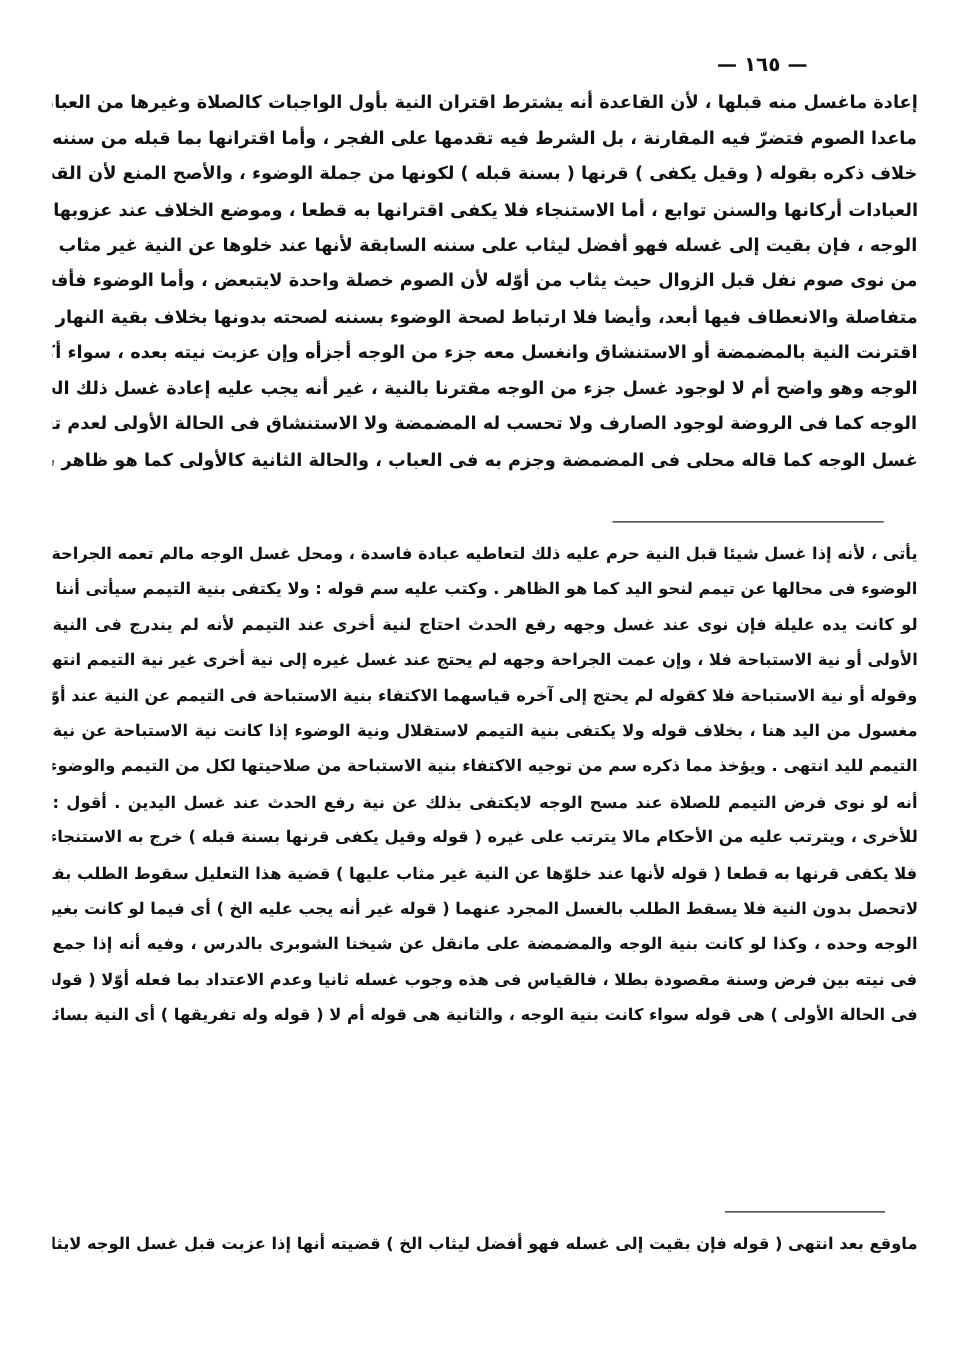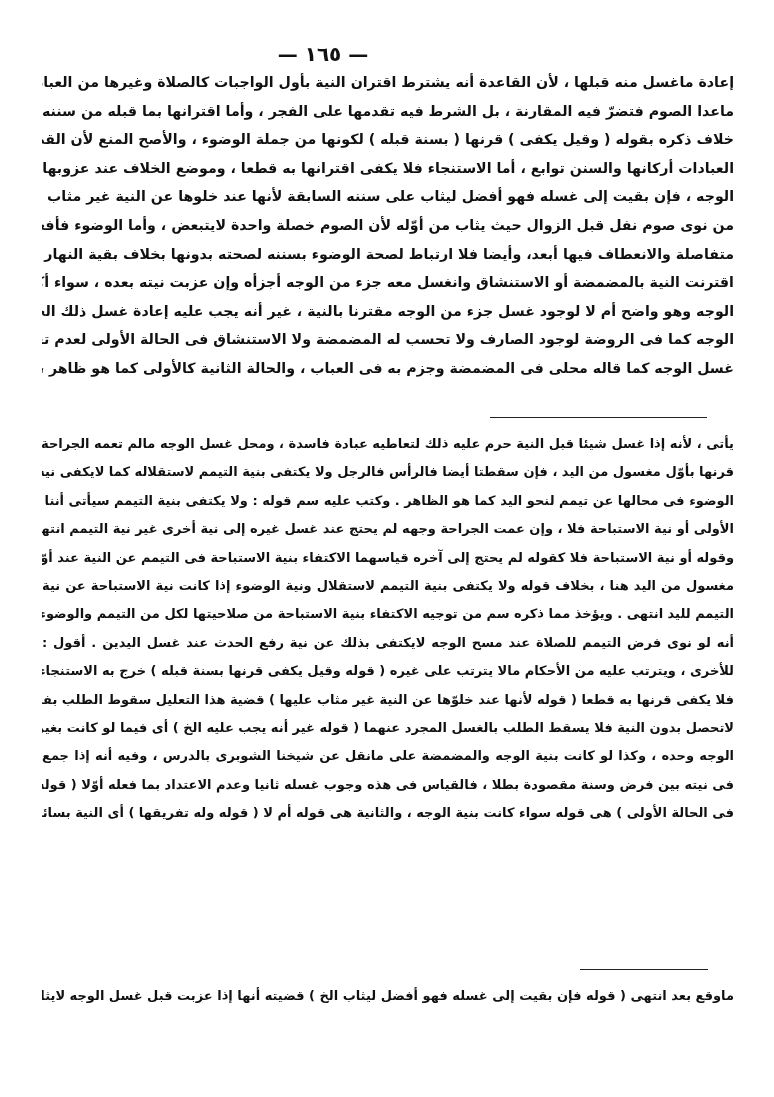--- a/index.html
+++ b/index.html
@@ -1,19 +1,19 @@
 <!DOCTYPE html>
 <html><head>
 <meta charset="utf-8">
 <style>
   html, body { margin: 0; padding: 0; background: #ffffff; }
   body { width: 774px; height: 1097px; position: relative; overflow: hidden;
          font-family: "DejaVu Sans", sans-serif; color: #111111; }
-  .page-number { position: absolute; top: 42px; left: 0; width: 646px; text-align: center;
-                 font-size: 20px; font-weight: bold; }
+  .page-number { position: absolute; top: 42px; left: 0; width: 646px; text-align: right;
+                 font-size: 16px; font-weight: bold; }
   .block { position: absolute; left: 42px; width: 692px; direction: rtl; }
   .line { height: 28.6px; line-height: 28.6px; font-size: 14.2px; font-weight: bold;
           text-align: justify; text-align-last: justify; white-space: nowrap; overflow: hidden; }
   .line.last { text-align-last: right; }
   .main { top: 68px; }
   .rule1 { position: absolute; top: 417px; left: 490px; width: 217px; height: 1px; background: #222; }
   .footnotes { top: 430px; }
   .fn-line { height: 28.4px; line-height: 28.4px; font-size: 13px; font-weight: bold;
              text-align: justify; text-align-last: justify; white-space: nowrap; overflow: hidden; }
   .rule2 { position: absolute; top: 969px; left: 580px; width: 128px; height: 1px; background: #222; }
@@ -35,22 +35,22 @@
   <div class="line">اقترنت النية بالمضمضة أو الاستنشاق وانغسل معه جزء من الوجه أجزأه وإن عزبت نيته بعده ، سواء أكان بنية</div>
   <div class="line">الوجه وهو واضح أم لا لوجود غسل جزء من الوجه مقترنا بالنية ، غير أنه يجب عليه إعادة غسل ذلك الجزء مع</div>
   <div class="line">الوجه كما فى الروضة لوجود الصارف ولا تحسب له المضمضة ولا الاستنشاق فى الحالة الأولى لعدم تقدمهما على</div>
   <div class="line">غسل الوجه كما قاله محلى فى المضمضة وجزم به فى العباب ، والحالة الثانية كالأولى كما هو ظاهر ، وعلم أنه</div>
 </div>
 
 <div class="rule1"></div>
 
 <div class="block footnotes">
   <div class="fn-line">يأتى ، لأنه إذا غسل شيئا قبل النية حرم عليه ذلك لتعاطيه عبادة فاسدة ، ومحل غسل الوجه مالم تعمه الجراحة ،</div>
-  <div class="fn-line">قرنها بأوّل مغسول من اليد ، فإن سقطتا أيضا فالرأس فالرجل ولا يكتفى بنية التيمم لاستقلاله كما لايكفى نية</div>
   <div class="fn-line">الوضوء فى محالها عن تيمم لنحو اليد كما هو الظاهر . وكتب عليه سم قوله : ولا يكتفى بنية التيمم سيأتى أننا ننقل</div>
+  <div class="fn-line">لو كانت يده عليلة فإن نوى عند غسل وجهه رفع الحدث احتاج لنية أخرى عند التيمم لأنه لم يندرج فى النية</div>
   <div class="fn-line">الأولى أو نية الاستباحة فلا ، وإن عمت الجراحة وجهه لم يحتج عند غسل غيره إلى نية أخرى غير نية التيمم انتهى .</div>
   <div class="fn-line">وقوله أو نية الاستباحة فلا كقوله لم يحتج إلى آخره قياسهما الاكتفاء بنية الاستباحة فى التيمم عن النية عند أوّل</div>
   <div class="fn-line">مغسول من اليد هنا ، بخلاف قوله ولا يكتفى بنية التيمم لاستقلال ونية الوضوء إذا كانت نية الاستباحة عن نية</div>
   <div class="fn-line">التيمم لليد انتهى . ويؤخذ مما ذكره سم من توجيه الاكتفاء بنية الاستباحة من صلاحيتها لكل من التيمم والوضوء</div>
   <div class="fn-line">أنه لو نوى فرض التيمم للصلاة عند مسح الوجه لايكتفى بذلك عن نية رفع الحدث عند غسل اليدين . أقول :</div>
   <div class="fn-line">للأخرى ، ويترتب عليه من الأحكام مالا يترتب على غيره ( قوله وقيل يكفى قرنها بسنة قبله ) خرج به الاستنجاء</div>
   <div class="fn-line">فلا يكفى قرنها به قطعا ( قوله لأنها عند خلوّها عن النية غير مثاب عليها ) قضية هذا التعليل سقوط الطلب بفعل</div>
   <div class="fn-line">لاتحصل بدون النية فلا يسقط الطلب بالغسل المجرد عنهما ( قوله غير أنه يجب عليه الخ ) أى فيما لو كانت بغير نية</div>
   <div class="fn-line">الوجه وحده ، وكذا لو كانت بنية الوجه والمضمضة على مانقل عن شيخنا الشوبرى بالدرس ، وفيه أنه إذا جمع</div>
   <div class="fn-line">فى نيته بين فرض وسنة مقصودة بطلا ، فالقياس فى هذه وجوب غسله ثانيا وعدم الاعتداد بما فعله أوّلا ( قوله</div>

